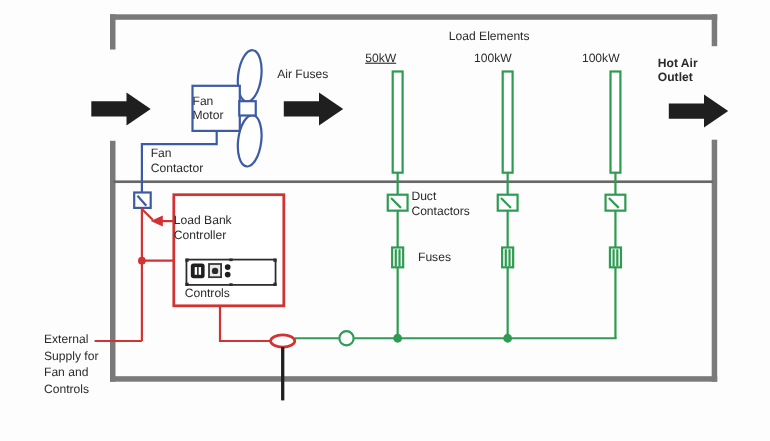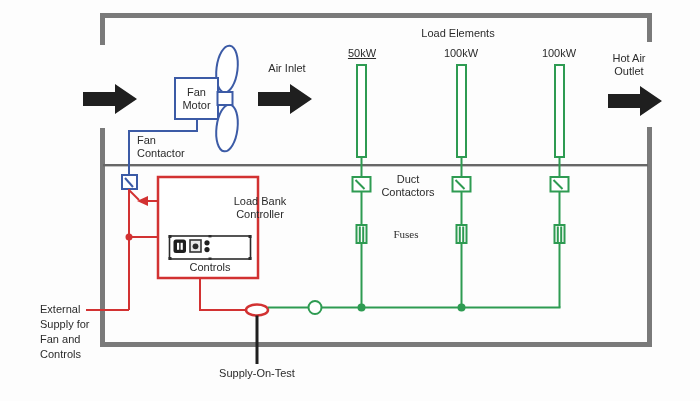--- a/index.html
+++ b/index.html
@@ -8,21 +8,21 @@
   }
   html,body{margin:0;padding:0;background:var(--bg);}
   .stage{
     position:relative;width:700px;height:401px;overflow:hidden;
     background:var(--bg);
     font-family:"Liberation Sans", sans-serif;
   }
   .stage svg{position:absolute;left:0;top:0;}
   .lbl{
     position:absolute;color:var(--text);font-size:11px;line-height:13px;
-    white-space:pre-line;text-align:center;
+    white-space:pre-line;
   }
   .lbl.left{text-align:left;}
   
   .wallf{fill:var(--wall);}
   .divf{fill:var(--divider);}
   .arrowf{fill:var(--ink);}
   .wire-b{stroke:var(--blue);fill:none;stroke-width:2;}
   .box-b{stroke:var(--blue);fill:#fff;stroke-width:2;}
   .wire-r{stroke:var(--red);fill:none;stroke-width:2;}
   .box-r{stroke:var(--red);fill:#fff;stroke-width:2.5;}
@@ -124,36 +124,35 @@
       <path class="wire-g" d="M268,307.5 H308"></path>
       <path class="wire-g" d="M322,307.5 H560.5"></path>
       <circle class="box-g" cx="315" cy="307.5" r="6.5"></circle>
       <circle class="dot-g" cx="361.5" cy="307.5" r="4"></circle>
       <circle class="dot-g" cx="461.5" cy="307.5" r="4"></circle>
     </g>
 
     <path class="wire-k" d="M257,315.5 V364"></path>
   </svg>
 
-  <div class="lbl" style="left:252px;top:62px;width:70px;">Air Inlet</div>
+  <div class="lbl" style="left:252px;top:62px;width:70px;">Air Fuses</div>
   <div class="lbl" style="left:408px;top:27px;width:100px;">Load Elements</div>
   <div class="lbl" style="left:332px;top:47px;width:60px;text-decoration:underline;">50kW</div>
   <div class="lbl" style="left:431px;top:47px;width:60px;">100kW</div>
   <div class="lbl" style="left:529px;top:47px;width:60px;">100kW</div>
-  <div class="lbl" style="left:598px;top:52px;width:62px;">Hot Air
+  <div class="lbl" style="left:598px;top:52px;width:62px;font-weight:bold;">Hot Air
 Outlet</div>
   <div class="lbl" style="left:175px;top:86px;width:43px;">Fan
 Motor</div>
   <div class="lbl left" style="left:137px;top:134px;width:70px;">Fan
 Contactor</div>
-  <div class="lbl" style="left:158px;top:195px;width:116px;margin-left:44px;">Load Bank
+  <div class="lbl" style="left:158px;top:195px;width:116px;">Load Bank
 Controller</div>
   <div class="lbl" style="left:168px;top:261px;width:84px;">Controls</div>
   <div class="lbl" style="left:374px;top:173px;width:68px;">Duct
 Contactors</div>
-  <div class="lbl" style="left:380px;top:228px;width:52px;font-family:Liberation Serif, serif;">Fuses</div>
+  <div class="lbl" style="left:380px;top:228px;width:52px;">Fuses</div>
   <div class="lbl left" style="left:40px;top:302px;width:70px;line-height:15px;">External
 Supply for
 Fan and
 Controls</div>
-  <div class="lbl" style="left:197px;top:367px;width:120px;">Supply-On-Test</div>
 
 </div>
 
 </body></html>

